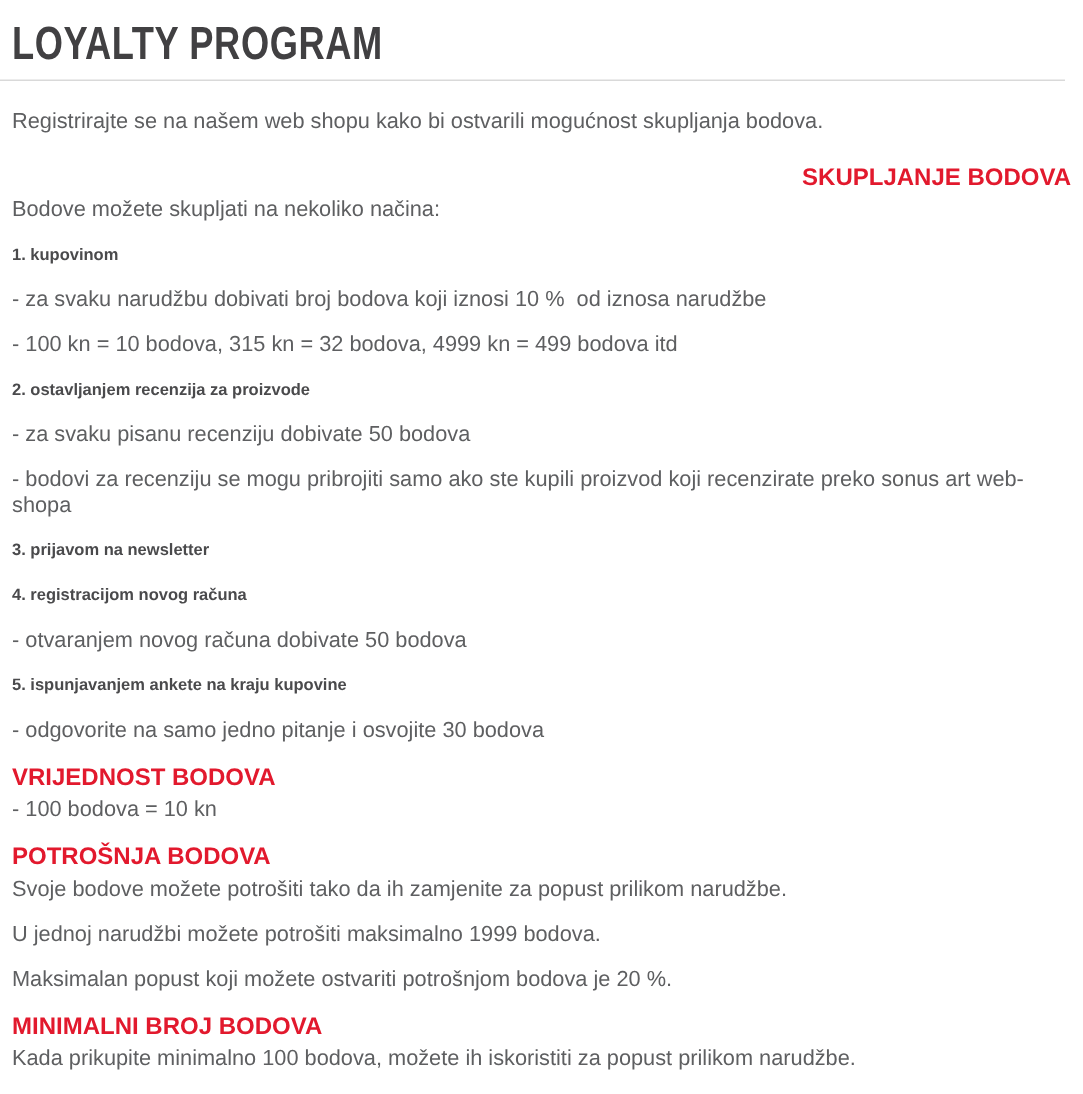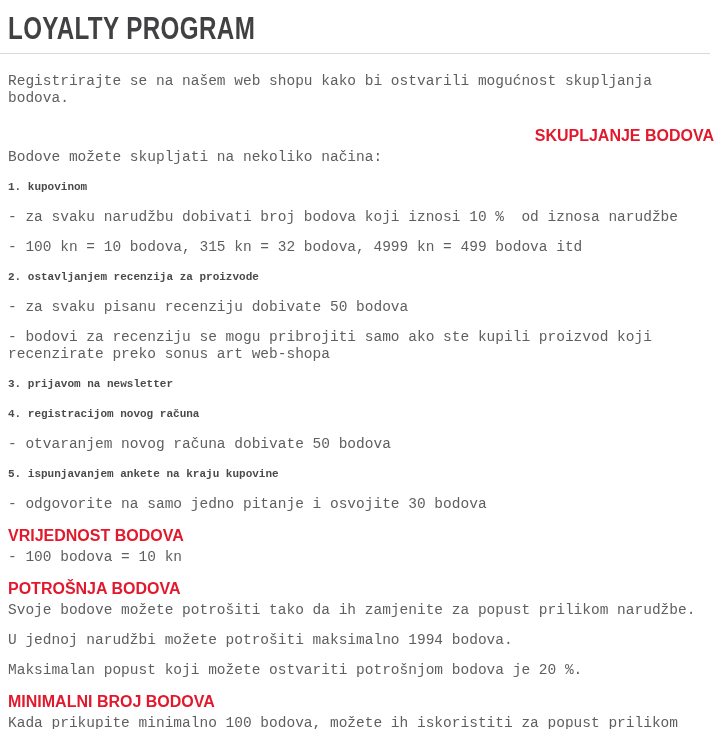--- a/index.html
+++ b/index.html
@@ -36,21 +36,20 @@
   }
   .content {
     padding: 19px 8px 0 8px;
   }
   .content p {
     margin: 0 0 13px 0;
     font-size: 14.5px;
     line-height: 17px;
     color: #5e5f61;
     white-space: pre-wrap;
-    font-family: Liberation Mono, monospace;
   }
   .content p.bold {
     font-weight: bold;
     font-size: 11px;
     color: #4a4a4c;
   }
   h3.red-heading {
     margin: 0 0 4px 0;
     font-size: 16px;
     line-height: 19px;
@@ -90,20 +89,20 @@
     <p>- otvaranjem novog računa dobivate 50 bodova</p>
 
     <p class="bold">5. ispunjavanjem ankete na kraju kupovine</p>
     <p>- odgovorite na samo jedno pitanje i osvojite 30 bodova</p>
 
     <h3 class="red-heading">VRIJEDNOST BODOVA</h3>
     <p>- 100 bodova = 10 kn</p>
 
     <h3 class="red-heading">POTROŠNJA BODOVA</h3>
     <p>Svoje bodove možete potrošiti tako da ih zamjenite za popust prilikom narudžbe.</p>
-    <p>U jednoj narudžbi možete potrošiti maksimalno 1994 bodova.</p>
+    <p>U jednoj narudžbi možete potrošiti maksimalno 1999 bodova.</p>
     <p>Maksimalan popust koji možete ostvariti potrošnjom bodova je 20 %.</p>
 
     <h3 class="red-heading">MINIMALNI BROJ BODOVA</h3>
     <p>Kada prikupite minimalno 100 bodova, možete ih iskoristiti za popust prilikom narudžbe.</p>
 
   </div>
 </div>
 
 </body></html>

